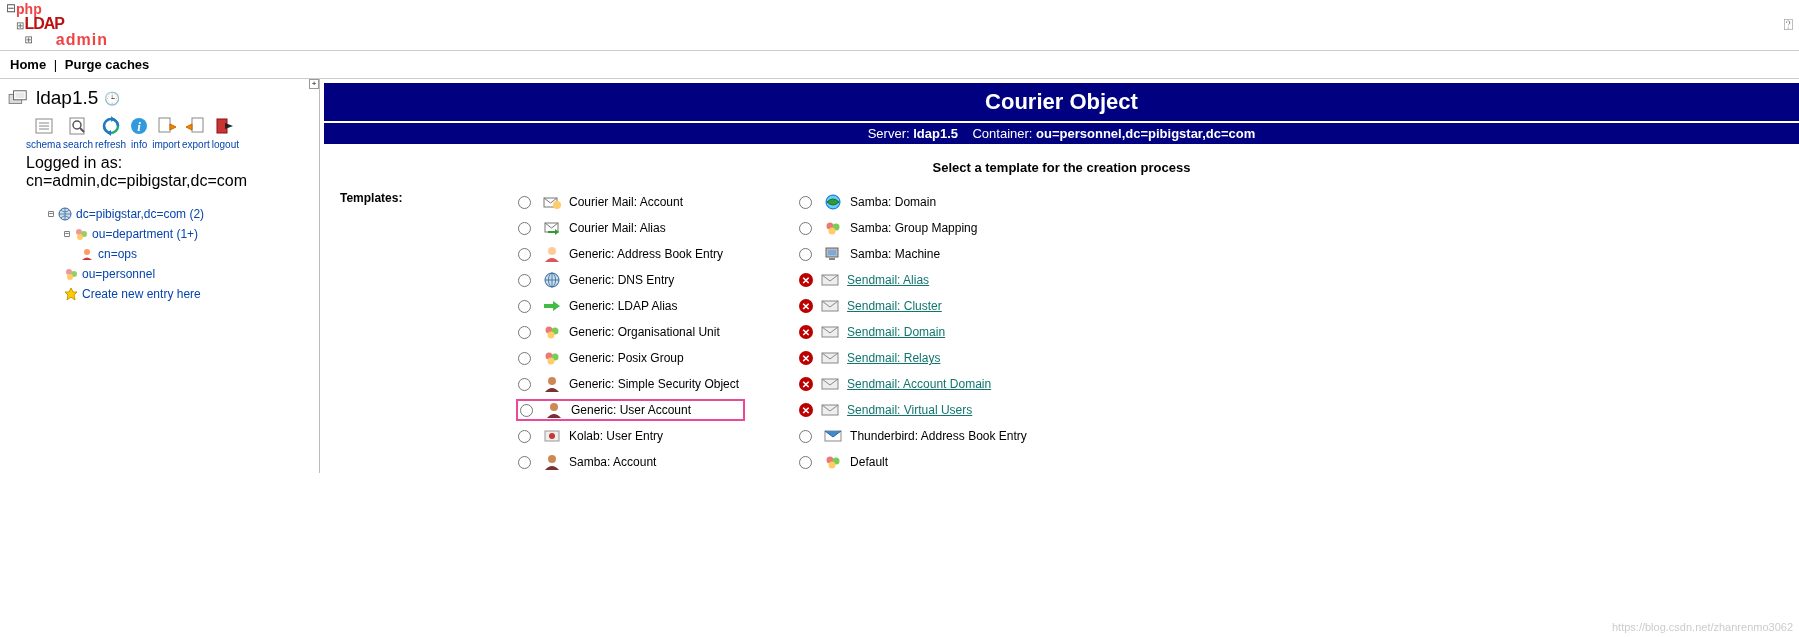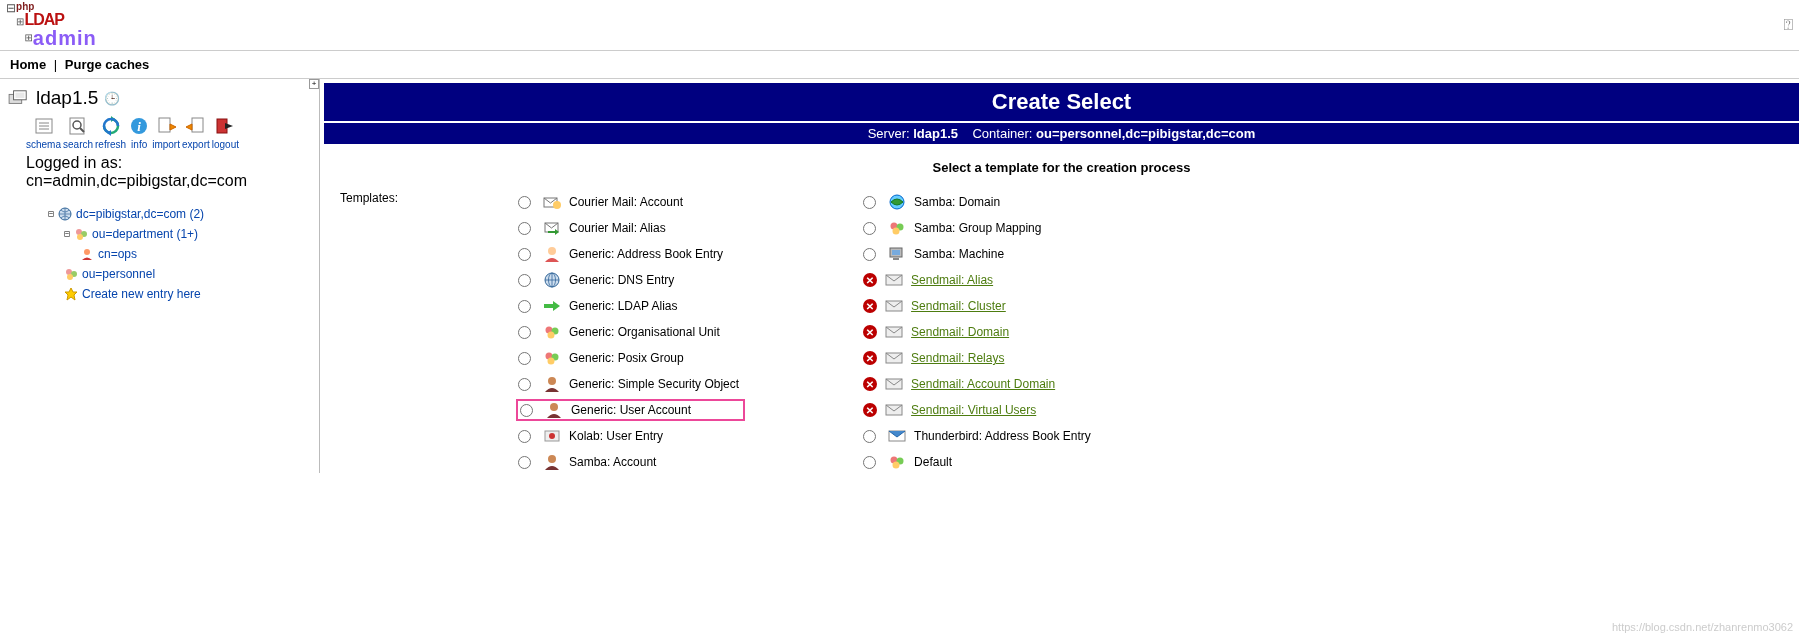--- a/index.html
+++ b/index.html
@@ -1,22 +1,22 @@
 <!DOCTYPE html>
 <html><head>
 <meta charset="utf-8">
 <style>
 * { box-sizing: border-box; margin: 0; padding: 0; }
 body { font-family: Verdana, Arial, sans-serif; font-size: 12px; color: #000; background: #fff; }
 .header-bar { border-bottom: 1px solid #ccc; padding: 2px 6px; display: flex; justify-content: space-between; align-items: center; }
 .logo { display: flex; align-items: flex-start; line-height: 1; }
 .logo-text { font-family: Arial, sans-serif; font-weight: bold; }
-.logo-php { color: #7f1d1d; font-size: 10px; }
+.logo-php { color: #ef4444; font-size: 14px; }
 .logo-ldap { color: #b11; font-size: 16px; letter-spacing: -1px;}
-.logo-admin { color: #8b5cf6; font-size: 20px; letter-spacing: 1px; }
+.logo-admin { color: #ef4444; font-size: 16px; letter-spacing: 1px; margin-left: 23px; }
 .help-icon { color: #888; font-size: 16px; cursor: pointer; }
 .top-nav { border-bottom: 1px solid #ccc; padding: 6px 10px; font-size: 13px; }
 .top-nav a { color: #000; text-decoration: none; font-weight: bold; }
 .top-nav .sep { margin: 0 4px; }
 .layout { display: flex; }
 .sidebar { width: 320px; min-width: 320px; padding: 8px; border-right: 1px solid #bbb; position: relative; }
 .collapse-box { position: absolute; right: 0; top: 0; border: 1px solid #999; width: 10px; height: 10px; font-size: 8px; line-height: 8px; text-align: center; cursor: pointer; }
 .server-title { font-size: 19px; font-weight: normal; display: flex; align-items: center; gap: 6px; margin-bottom: 4px; }
 .srv-icon { width: 22px; height: 18px; }
 .clock-icon { color: #999; font-size: 13px; }
@@ -28,29 +28,29 @@
 .tree-row { display: flex; align-items: center; gap: 4px; cursor: pointer; }
 .tree .exp { font-family: monospace; color: #555; font-size: 10px; }
 .tree .lk { color: #0645ad; }
 .tree ul { list-style: none; padding-left: 16px; }
 .main { flex: 1; padding: 4px 0 0 4px; }
 .title-banner { background: #000080; color: #fff; font-family: "Trebuchet MS", Verdana, sans-serif; font-size: 22px; font-weight: bold; text-align: center; padding: 6px 0; border-bottom: 2px solid #fff; }
 .sub-banner { background: #000080; color: #fff; text-align: center; font-size: 13px; padding: 3px 0; }
 .sub-banner b { font-weight: bold; }
 .section-title { text-align: center; font-weight: bold; font-size: 13px; margin: 16px 0; }
 .templates-wrap { display: flex; align-items: flex-start; padding: 0 12px; }
-.templates-label { font-weight: normal; font-size: 12px; width: 180px; padding-left: 4px; }
-.templates-cols { display: flex; gap: 116px; flex: 1; }
+.templates-label { font-weight: bold; font-size: 12px; width: 180px; padding-left: 4px; }
+.templates-cols { display: flex; gap: 52px; flex: 1; }
 .tcol { display: flex; flex-direction: column; gap: 4px; }
 .tmpl-row { display: flex; align-items: center; gap: 8px; height: 22px; padding: 0 6px 0 2px; }
 .tmpl-row.hl { border: 2px solid #ec4899; }
 .tmpl-row input[type=radio] { margin: 0 4px 0 0; }
 .tmpl-icon { width: 18px; height: 16px; display: flex; align-items: center; justify-content: center; }
 .tmpl-label { font-size: 12px; }
-.tmpl-row.disabled .tmpl-label { color: #4d7c0f; text-decoration: underline; }
+.tmpl-row.disabled .tmpl-label { color: #0f766e; text-decoration: underline; }
 .dis-x { width: 14px; height: 14px; border-radius: 50%; background: #b00; color: #fff; font-size: 10px; font-weight: bold; display: flex; align-items: center; justify-content: center; }
 .watermark { position: fixed; bottom: 4px; right: 6px; color: #ccc; font-size: 11px; }
 svg { display: block; }
 </style>
 </head>
 <body>
 
 <div class="header-bar">
   <div class="logo">
     <span style="color:#555;">⊟</span>
@@ -212,21 +212,21 @@
                 <polygon points="7,1 9,5 13,5 10,8 11,13 7,10 3,13 4,8 1,5 5,5" fill="#fc0" stroke="#c90"></polygon>
               </svg>
             <span class="lk">Create new entry here</span>
           </div>
         </li>
       </ul>
     </div>
   </div>
 
   <div class="main">
-    <div class="title-banner">Create Select</div>
+    <div class="title-banner">Courier Object</div>
     <div class="sub-banner">
       <span>Server:</span>
       <b>ldap1.5</b>
       &nbsp;&nbsp;
       <span>Container:</span>
       <b>ou=personnel,dc=pibigstar,dc=com</b>
     </div>
     <div class="section-title">Select a template for the creation process</div>
     <div class="templates-wrap">
       <div class="templates-label">Templates:</div>

